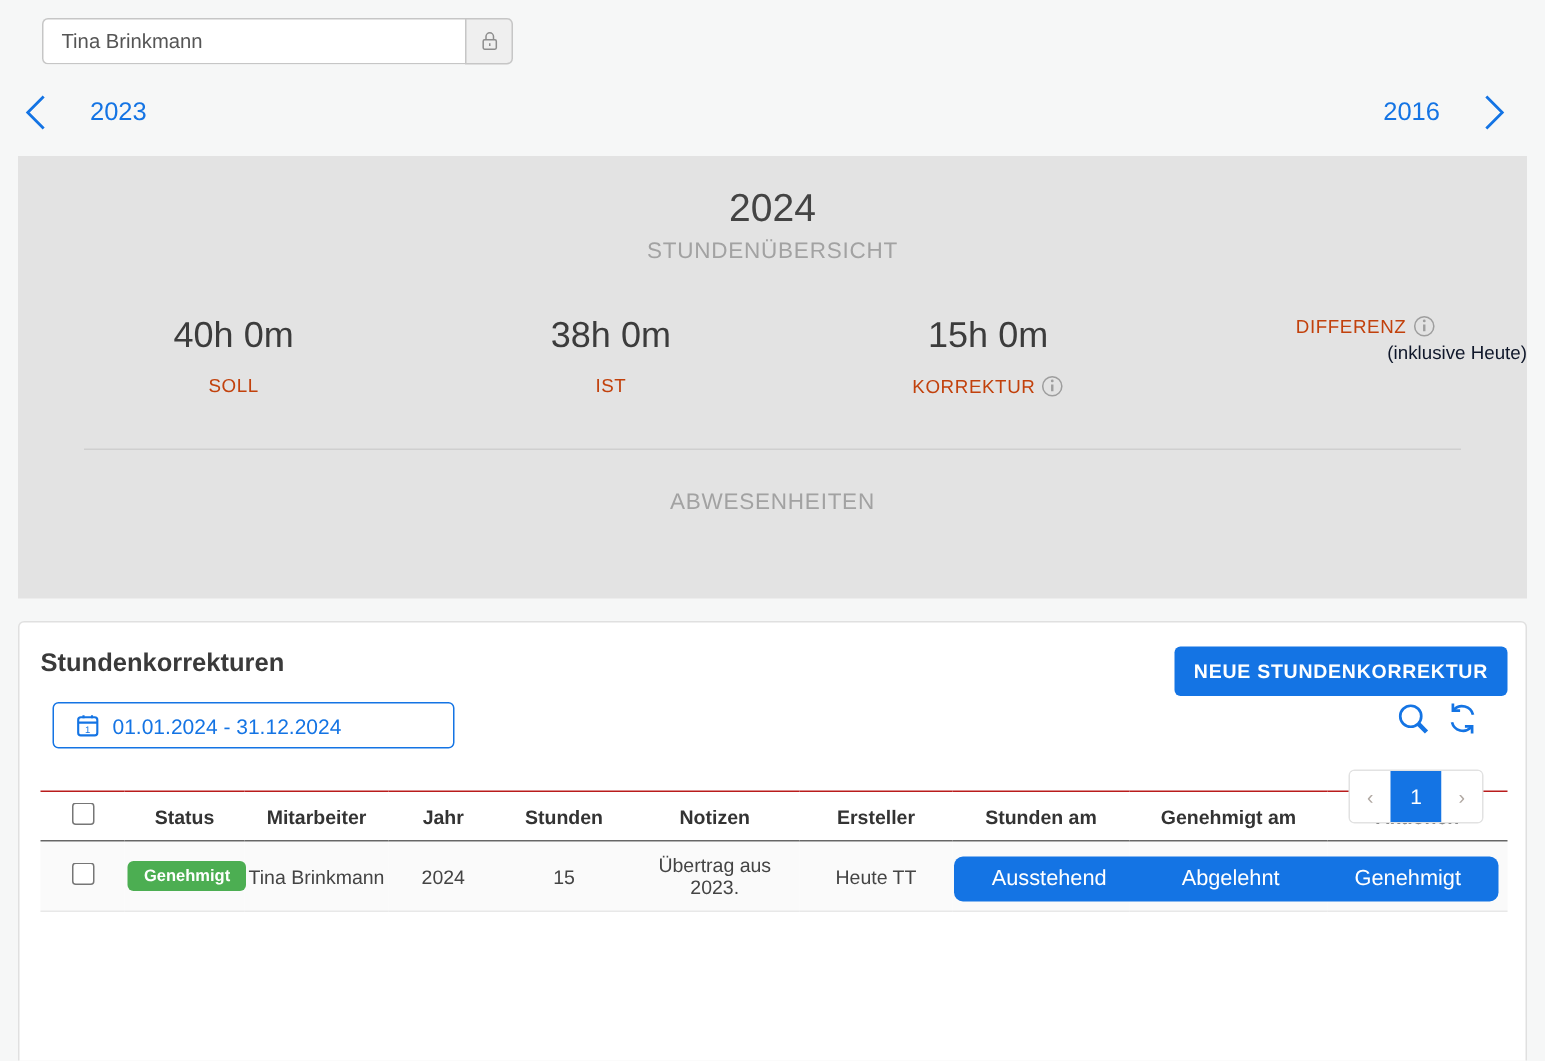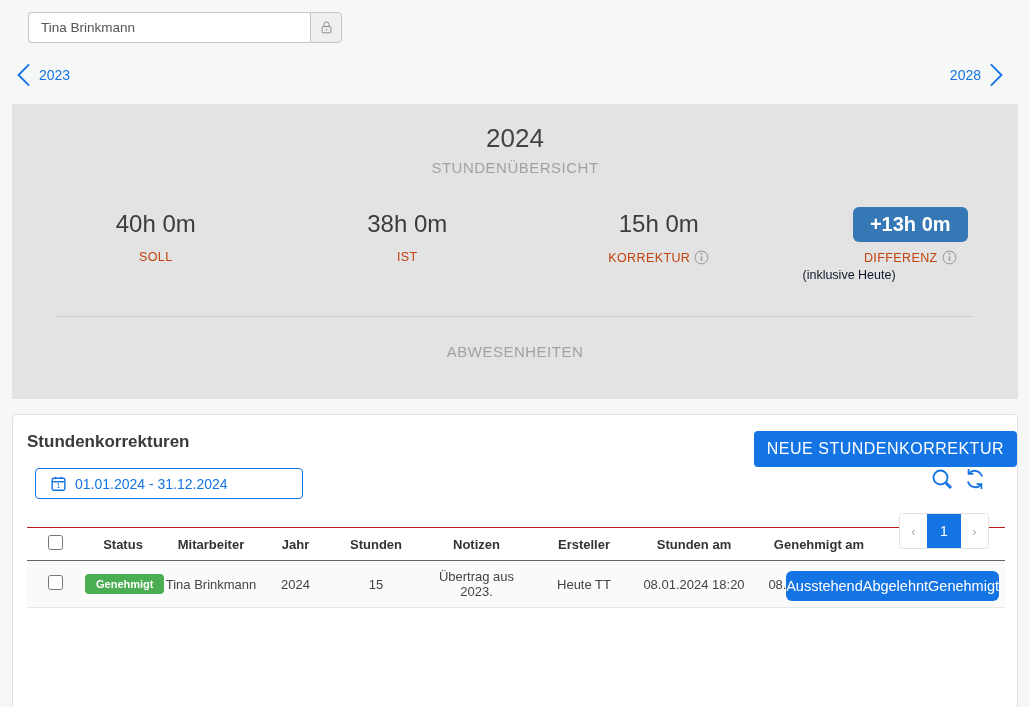--- a/index.html
+++ b/index.html
@@ -21,55 +21,55 @@
     width: 32px; height: 31px; border: 1px solid #c6c6c6; background: #efefef;
     border-radius: 0 4px 4px 0; display: flex; align-items: center; justify-content: center;
     cursor: pointer;
   }
   
   .year-nav {
     display: flex; justify-content: space-between; align-items: center;
     margin-top: 12px; height: 40px; padding: 0 14px 0 4px;
   }
   .year-link {
-    display: flex; align-items: center; gap: 8px; color: var(--accent, #1474e4);
-    font-size: 14px; text-decoration: none; cursor: pointer;
+    display: flex; align-items: center; gap: 29px; color: var(--accent, #1474e4);
+    font-size: 17px; text-decoration: none; cursor: pointer;
   }
   
   .overview {
     margin-top: 9px; background: var(--panel-gray, #e3e3e3); height: 295px;
     padding-top: 17px;
   }
   .ov-year { text-align: center; font-size: 26px; color: #444; line-height: 34px; }
   .ov-subtitle { text-align: center; font-size: 15px; color: #a2a2a2; letter-spacing: .5px; margin-top: 4px; }
   .stats { display: flex; margin-top: 28px; }
-  .stat { flex: 1; text-align: left; margin-left: 36px; }
+  .stat { flex: 1; text-align: right; margin-left: 36px; }
   .stat-value-slot { height: 40px; display: flex; align-items: center; justify-content: center; }
   .stat-value { font-size: 24px; color: #3c3c3c; }
   .diff-badge {
     background: var(--diff-badge, #3578b5); color: #fff; font-weight: bold;
     font-size: 20px; padding: 6px 17px; border-radius: 6px; display: inline-block;
   }
   .stat-label {
     margin-top: 6px; font-size: 12.5px; color: #c2410c; letter-spacing: .4px;
     display: flex; align-items: center; justify-content: center; gap: 4px;
   }
   .stat-note { margin-top: 3px; font-size: 12.5px; color: #0f172a; }
   .ov-divider { border: none; border-top: 1px solid #cfcfcf; margin: 34px 44px 0 44px; }
   .absences { text-align: center; font-size: 15px; color: #a2a2a2; letter-spacing: .5px; margin-top: 26px; }
   
   .corrections {
     position: relative; margin-top: 15px; background: #fff;
     border: 1px solid #e0e0e0; border-radius: 4px; height: 308px; padding: 17px 14px;
   }
   .corr-title { font-size: 17px; font-weight: bold; color: #3a3a3a; }
   .new-btn {
-    position: absolute; top: 16px; right: 0; background: var(--accent, #1474e4);
+    position: absolute; top: 16px; right: 12px; background: var(--accent, #1474e4);
     color: #fff; border: none; border-radius: 4px; font-family: "Liberation Sans", sans-serif;
-    font-size: 16px; font-weight: normal; letter-spacing: .5px; padding: 9px 13px; cursor: pointer;
+    font-size: 13px; font-weight: bold; letter-spacing: .5px; padding: 9px 13px; cursor: pointer;
   }
   .date-btn {
     margin-top: 16px; margin-left: 8px; display: flex; align-items: center; gap: 8px;
     border: 1px solid var(--accent, #1474e4); border-radius: 4px; background: #fff;
     color: var(--accent, #1474e4); font-family: "Liberation Sans", sans-serif;
     font-size: 14px; padding: 6px 14px; width: 268px; cursor: pointer;
   }
   .tools { position: absolute; top: 52px; right: 30px; display: flex; gap: 9px; }
   .tool-btn { background: none; border: none; cursor: pointer; padding: 0; line-height: 0; }
   .pagination {
@@ -83,21 +83,21 @@
   .page-num {
     width: 34px; height: 34px; border: none; background: var(--accent, #1474e4);
     color: #fff; font-size: 14px; cursor: pointer;
   }
   .filter-group {
     position: absolute; top: 156px; right: 18px; display: flex;
     background: var(--accent, #1474e4); border-radius: 6px; overflow: hidden;
   }
   .filter-btn {
     background: transparent; border: none; color: #fff; font-family: "Liberation Sans", sans-serif;
-    font-size: 14.5px; padding: 7px 0; cursor: pointer;
+    font-size: 14.5px; padding: 7px 25px; cursor: pointer;
   }
   
   .corrections-table {
     width: 978px; margin-top: 28px; border-collapse: collapse; table-layout: fixed;
     border-top: 1px solid #b91c1c;
   }
   .corrections-table th {
     font-size: 13px; font-weight: bold; color: #333; text-align: center;
     padding: 7px 2px; border-bottom: 1px solid #666;
   }
@@ -128,21 +128,21 @@
 </div>
 
 <div class="year-nav">
   <a class="year-link">
     <svg width="15" height="26" viewBox="0 0 12 20" fill="none" stroke="#1474e4" stroke-width="1.5">
         <path d="M10.5 1.5 L2 10 L10.5 18.5"></path>
       </svg>
     <span>2023</span>
   </a>
   <a class="year-link">
-    <span>2028</span>
+    <span>2016</span>
     <svg width="15" height="26" viewBox="0 0 12 20" fill="none" stroke="#1474e4" stroke-width="1.5">
         <path d="M1.5 1.5 L10 10 L1.5 18.5"></path>
       </svg>
   </a>
 </div>
 
 <section class="overview">
   <div class="ov-year">2024</div>
   <div class="ov-subtitle">STUNDENÜBERSICHT</div>
 
@@ -170,23 +170,20 @@
       <div class="stat-label">
         <span>KORREKTUR</span>
         <svg width="15" height="15" viewBox="0 0 16 16" fill="none" stroke="#9e9e9e">
           <circle cx="8" cy="8" r="6.8" stroke-width="1.1"></circle>
           <line x1="8" y1="6.8" x2="8" y2="11.6" stroke-width="1.7"></line>
           <circle cx="8" cy="4.2" r="1" fill="#9e9e9e" stroke="none"></circle>
         </svg>
       </div>
     </div>
     <div class="stat">
-      <div class="stat-value-slot">
-          <span class="diff-badge">+13h 0m</span>
-        </div>
       <div class="stat-label">
         <span>DIFFERENZ</span>
         <svg width="15" height="15" viewBox="0 0 16 16" fill="none" stroke="#9e9e9e">
           <circle cx="8" cy="8" r="6.8" stroke-width="1.1"></circle>
           <line x1="8" y1="6.8" x2="8" y2="11.6" stroke-width="1.7"></line>
           <circle cx="8" cy="4.2" r="1" fill="#9e9e9e" stroke="none"></circle>
         </svg>
       </div>
       <div class="stat-note">(inklusive Heute)</div>
     </div>

